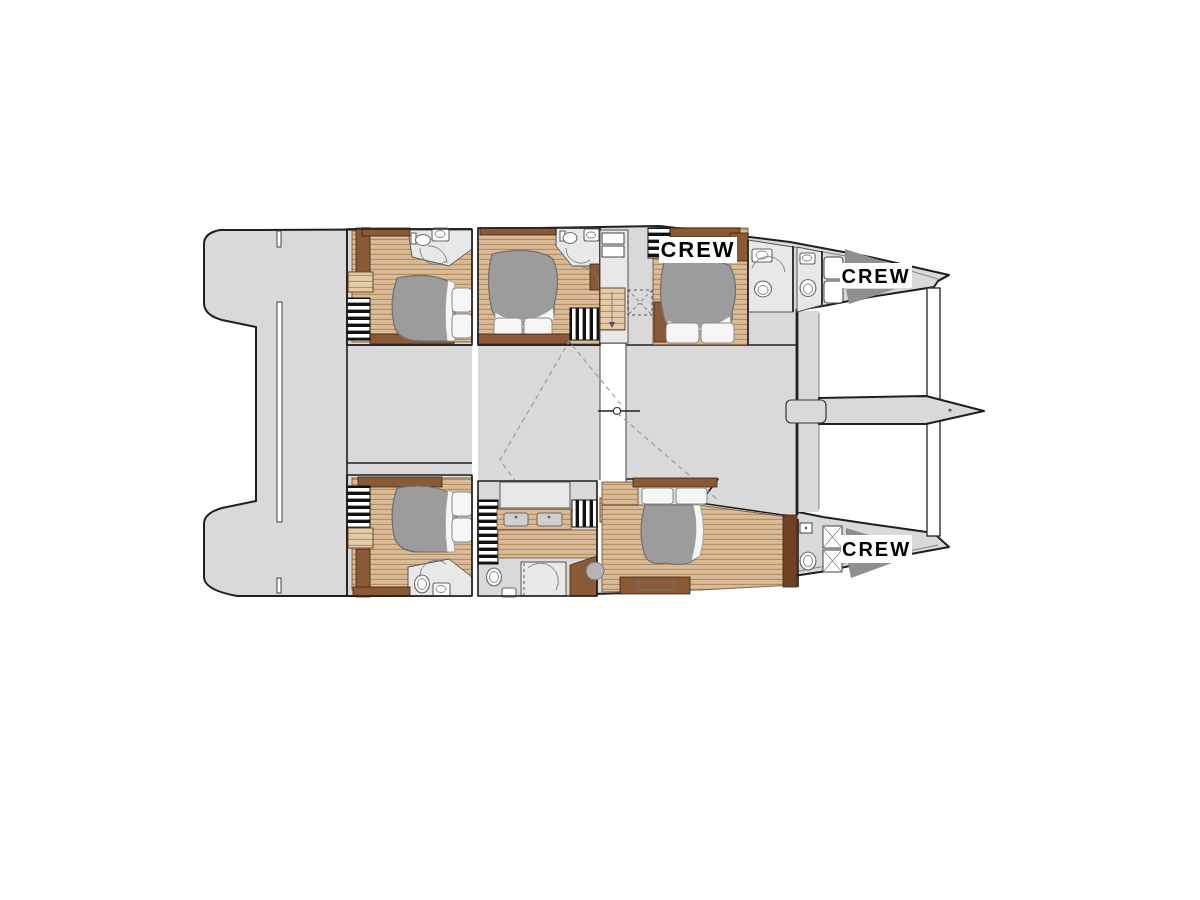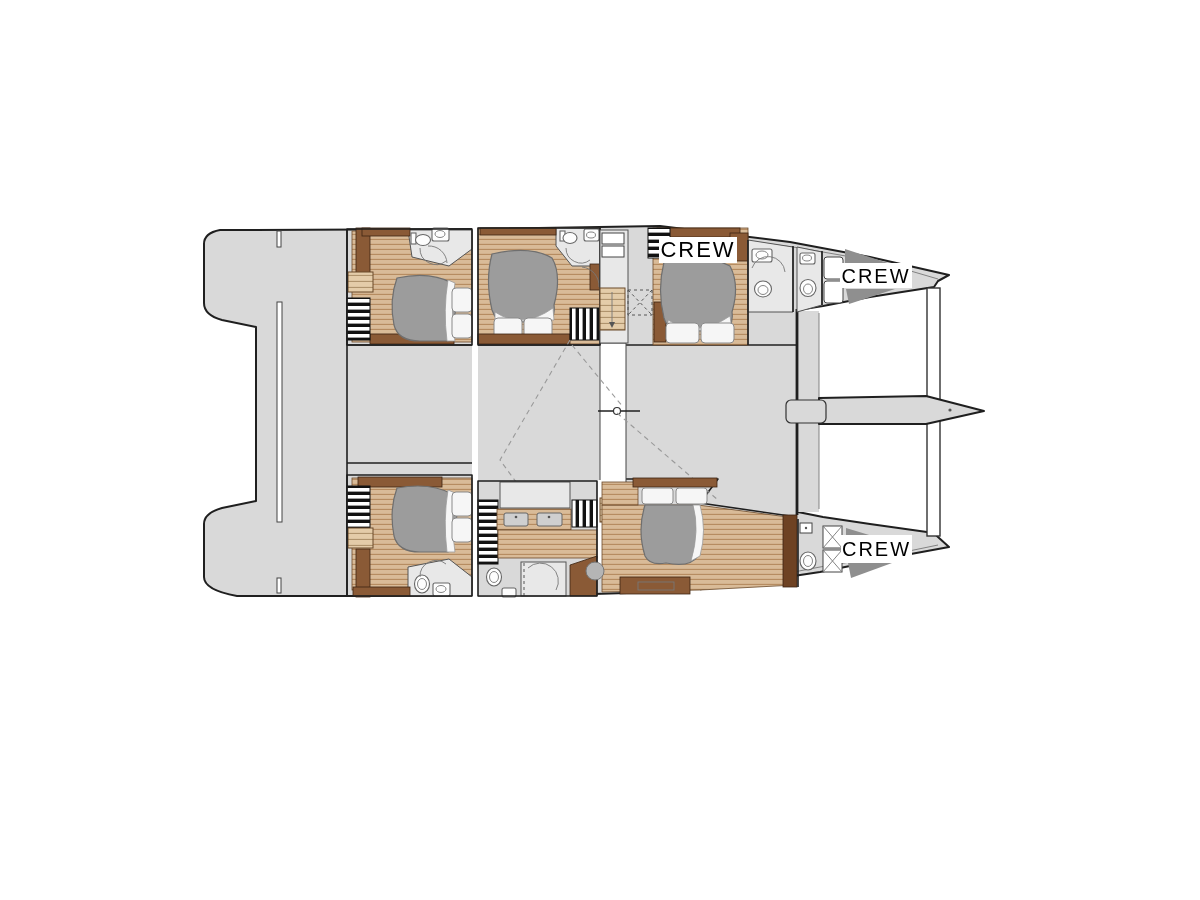--- a/index.html
+++ b/index.html
@@ -29,21 +29,21 @@
   .wall{stroke:var(--outline);stroke-width:1.6;fill:none;stroke-linejoin:round;}
   .wall2{stroke:var(--outline);stroke-width:2.8;fill:none;}
   .thin{stroke:#777;stroke-width:.9;fill:none;}
   .dash{stroke:#9a9a9a;stroke-width:1.1;fill:none;stroke-dasharray:5 4;}
   .dashD{stroke:#555;stroke-width:1;fill:none;stroke-dasharray:3 3;}
   .berth{fill:var(--berth-dark);stroke:none;}
   .whiteS{fill:#fff;stroke:#444;stroke-width:1;}
   .louvH{fill:url(#louvHp);stroke:#111;stroke-width:1;}
   .louvV{fill:url(#louvVp);stroke:#111;stroke-width:1;}
   .crew-label{position:absolute;background:var(--label-bg);color:var(--label-text);
-    font-weight:normal;display:flex;align-items:center;justify-content:center;
+    font-weight:bold;display:flex;align-items:center;justify-content:center;
     letter-spacing:2px;line-height:1;}
   #crew1{left:659px;top:237px;width:78px;height:26px;font-size:22px;}
   #crew2{left:840px;top:263px;width:72px;height:25px;font-size:20px;}
   #crew3{left:841px;top:535px;width:71px;height:28px;font-size:20px;}
 </style>
 </head>
 <body>
 
 <div id="canvas">
 <svg width="1200" height="900" viewBox="0 0 1200 900">

